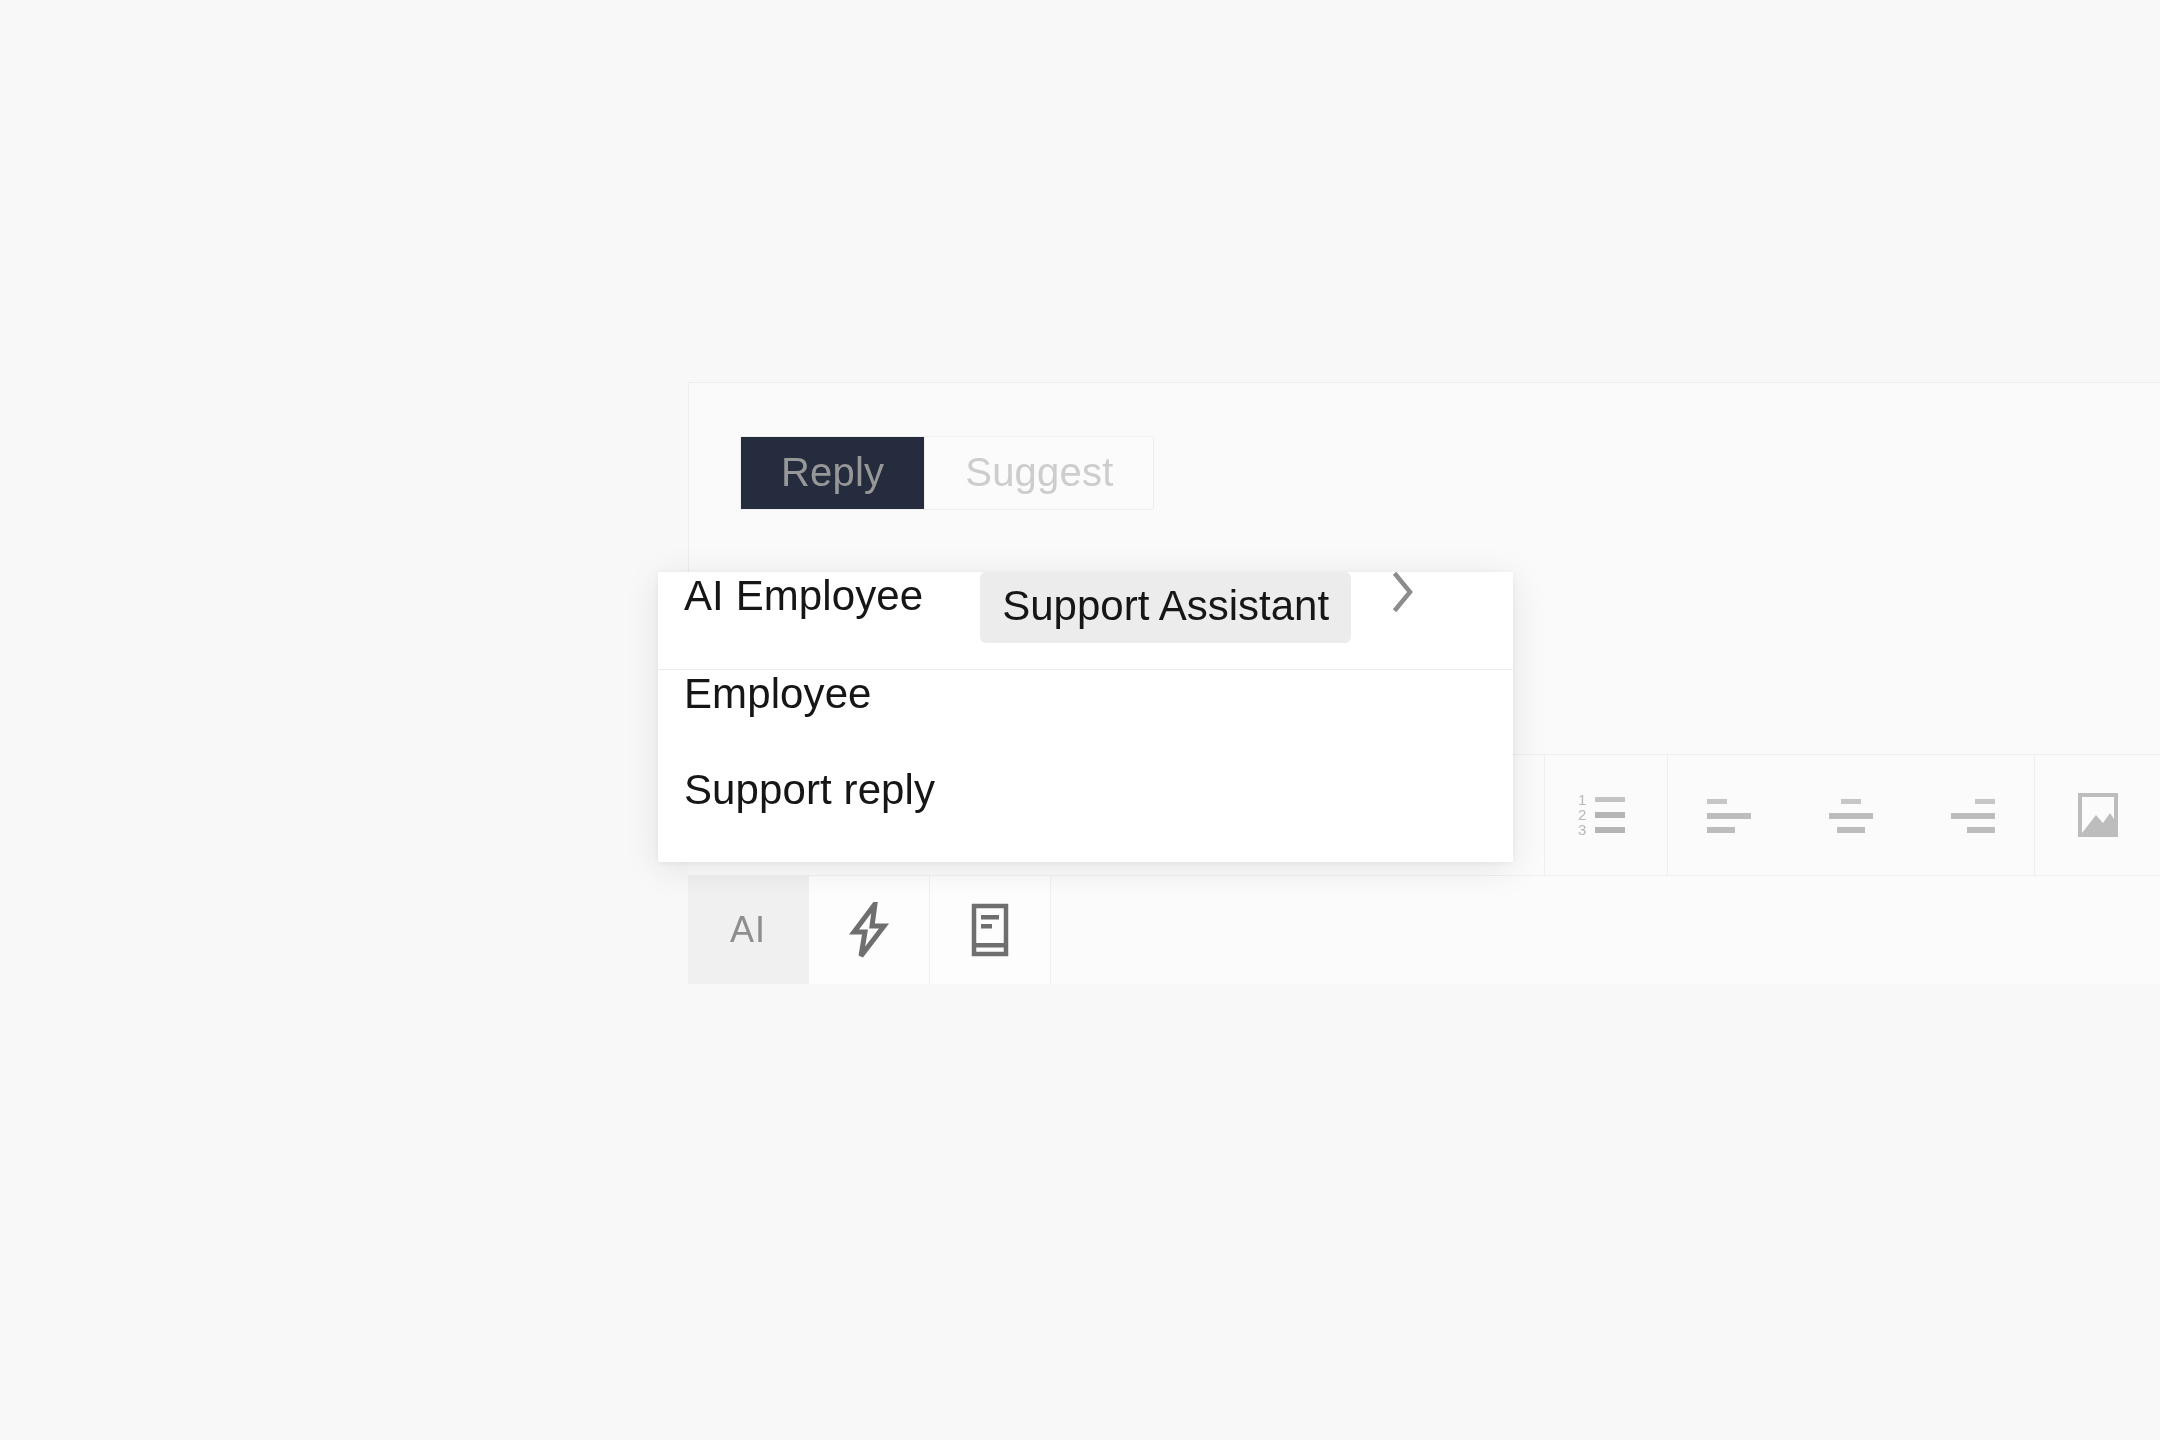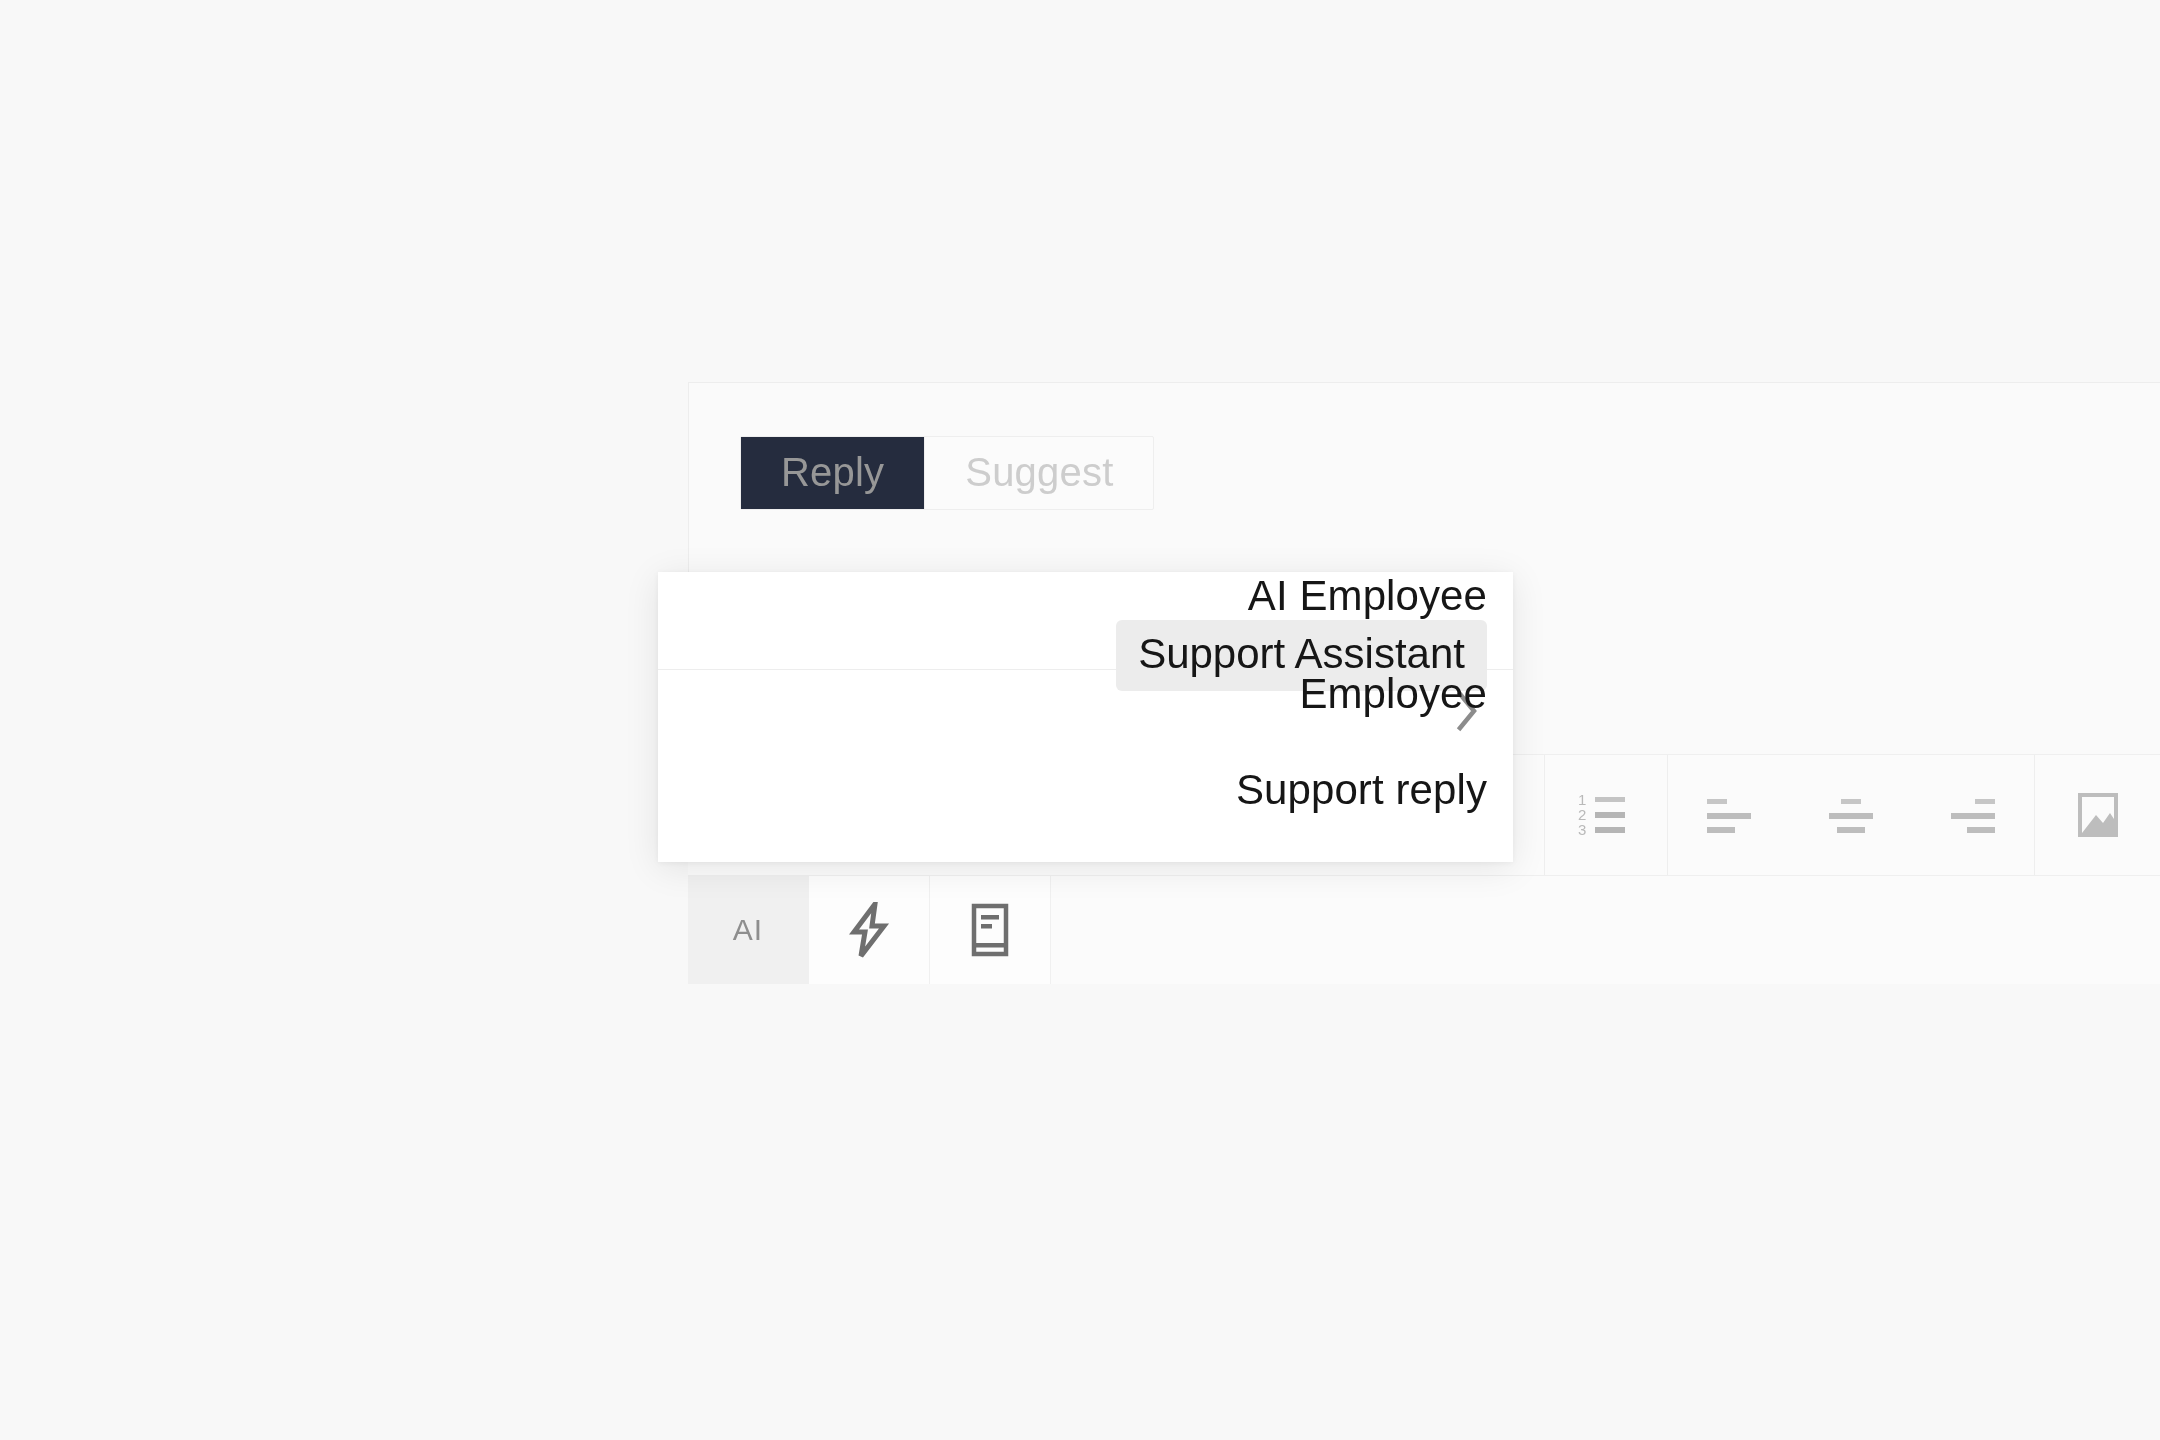--- a/index.html
+++ b/index.html
@@ -116,47 +116,46 @@
     display: flex;
     align-items: center;
     justify-content: center;
     border-right: 1px solid #f0f0f0;
     background: #fdfdfd;
   }
   .act-btn.active {
     background: #f0f0f0;
   }
   .act-label {
-    font-size: 30px;
+    font-size: 36px;
     color: #8e8e8e;
     letter-spacing: 1px;
   }
   .act-rest {
     flex: 1;
     background: #fbfbfb;
   }
 
   
   .menu {
     position: absolute;
     left: 658px;
     top: 572px;
     width: 855px;
     background: #ffffff;
     box-shadow: 0 6px 34px rgba(0,0,0,0.09), 0 1px 6px rgba(0,0,0,0.05);
     z-index: 50;
   }
   .menu-row {
     display: flex;
-    align-items: flex-end;
+    align-items: flex-start;
     height: 98px;
     padding: 0 26px 0 26px;
     box-sizing: border-box;
     position: relative;
-    flex-direction: column;
   }
   .menu-row.has-divider {
     border-bottom: 1px solid #ededed;
   }
   .menu-label {
     font-size: 42px;
     color: #161616;
     letter-spacing: 0.1px;
     white-space: nowrap;
   }

